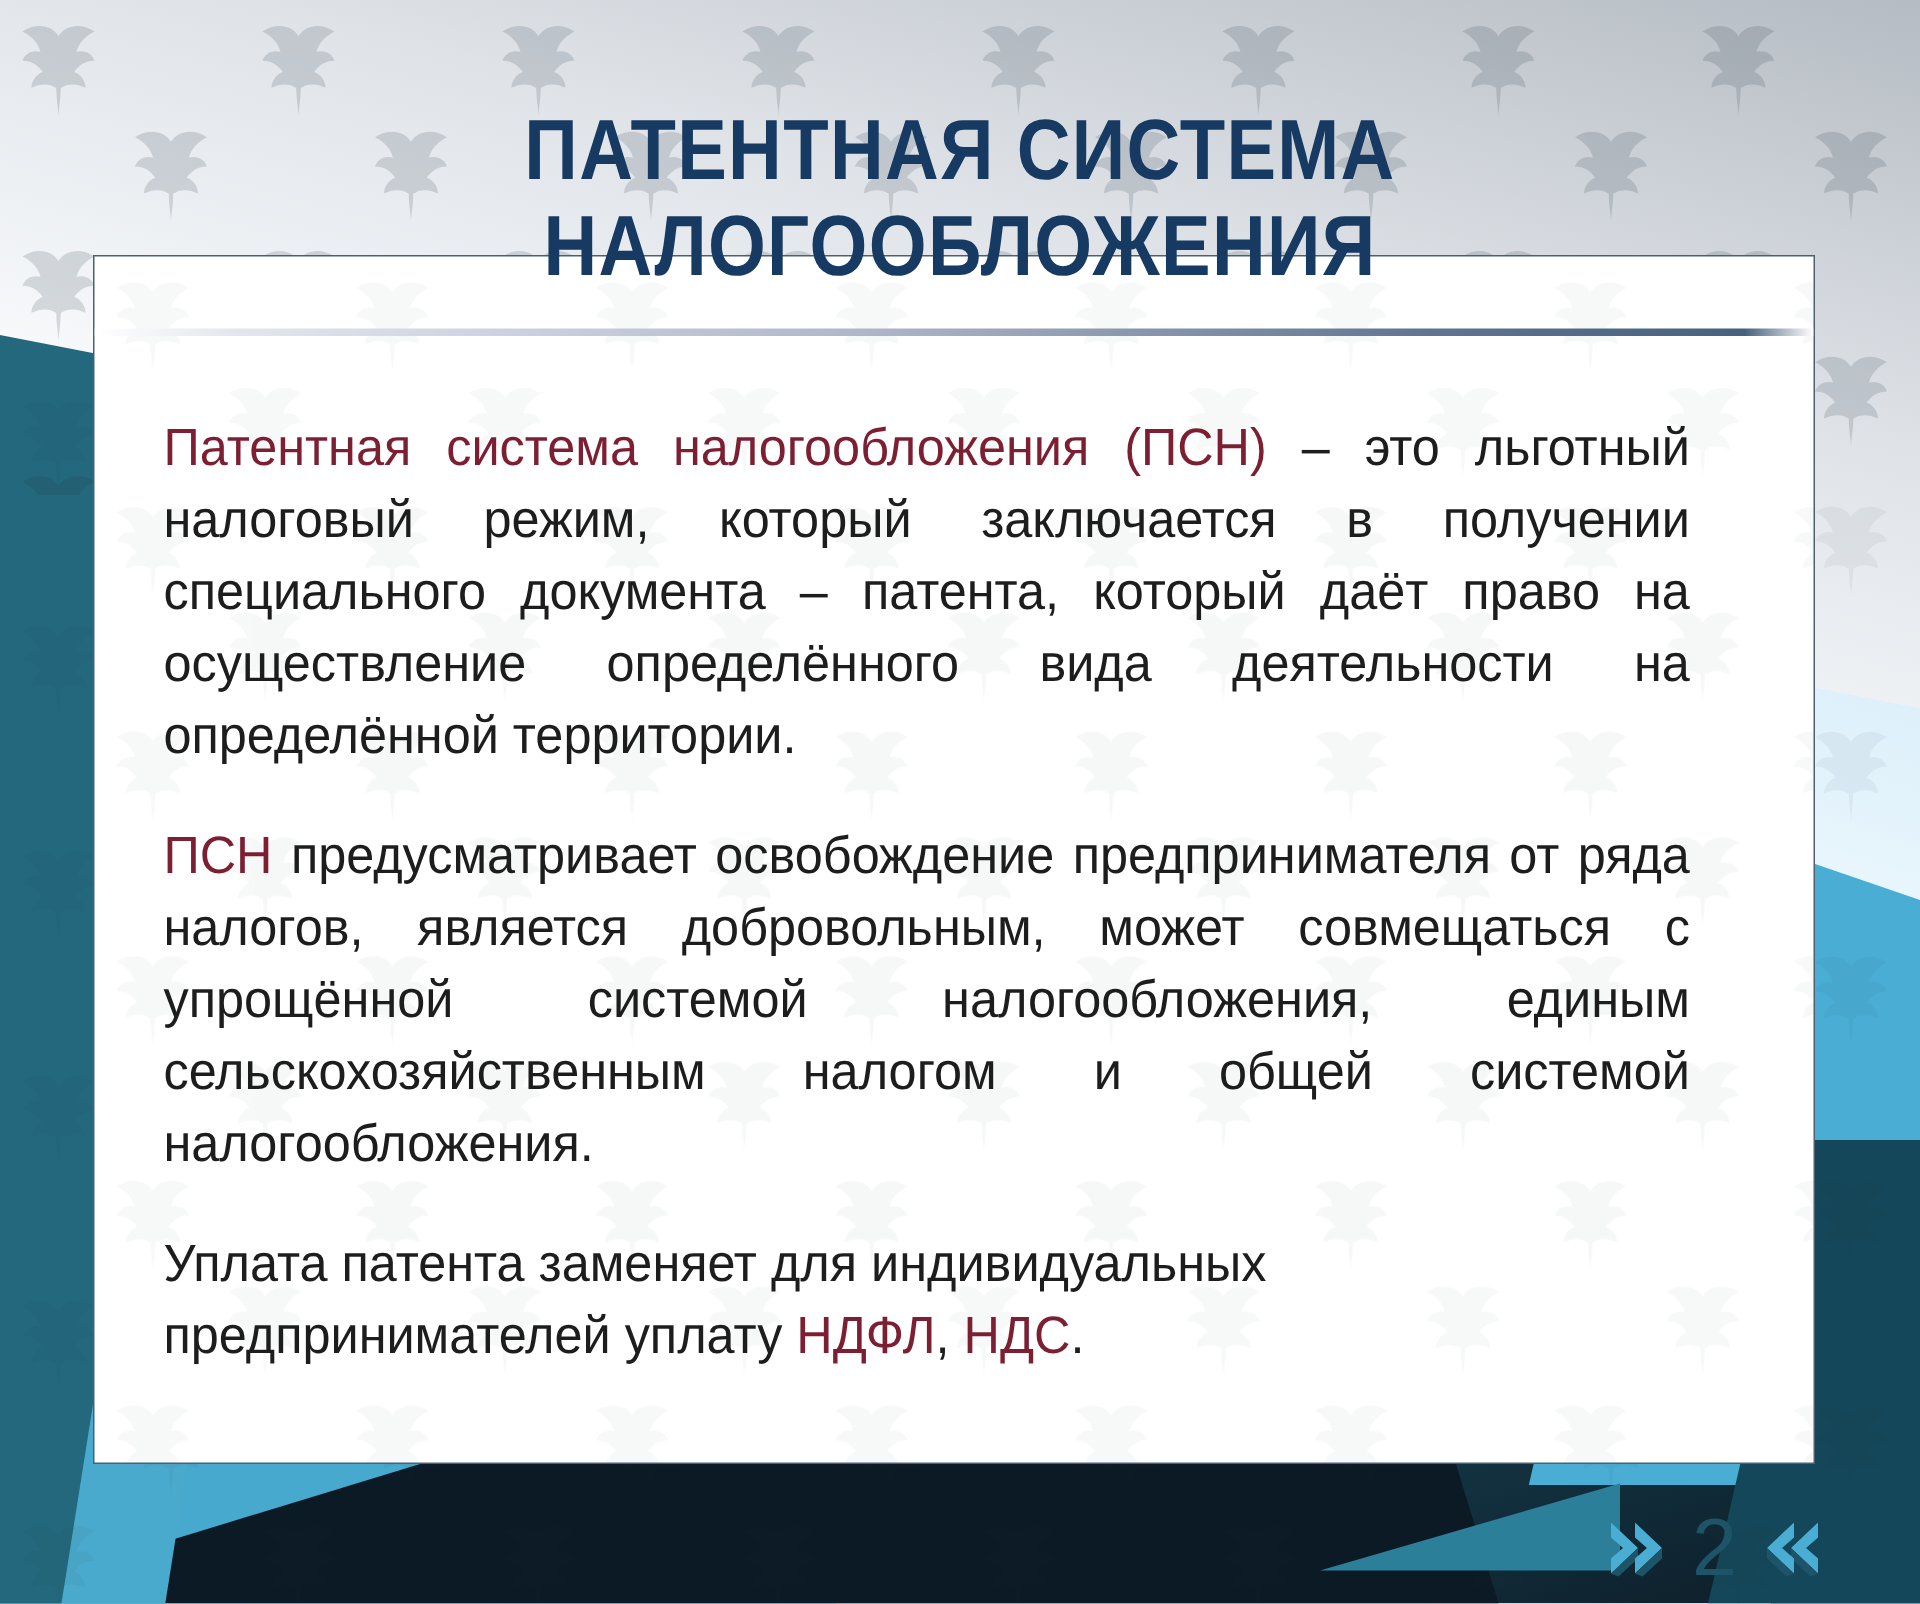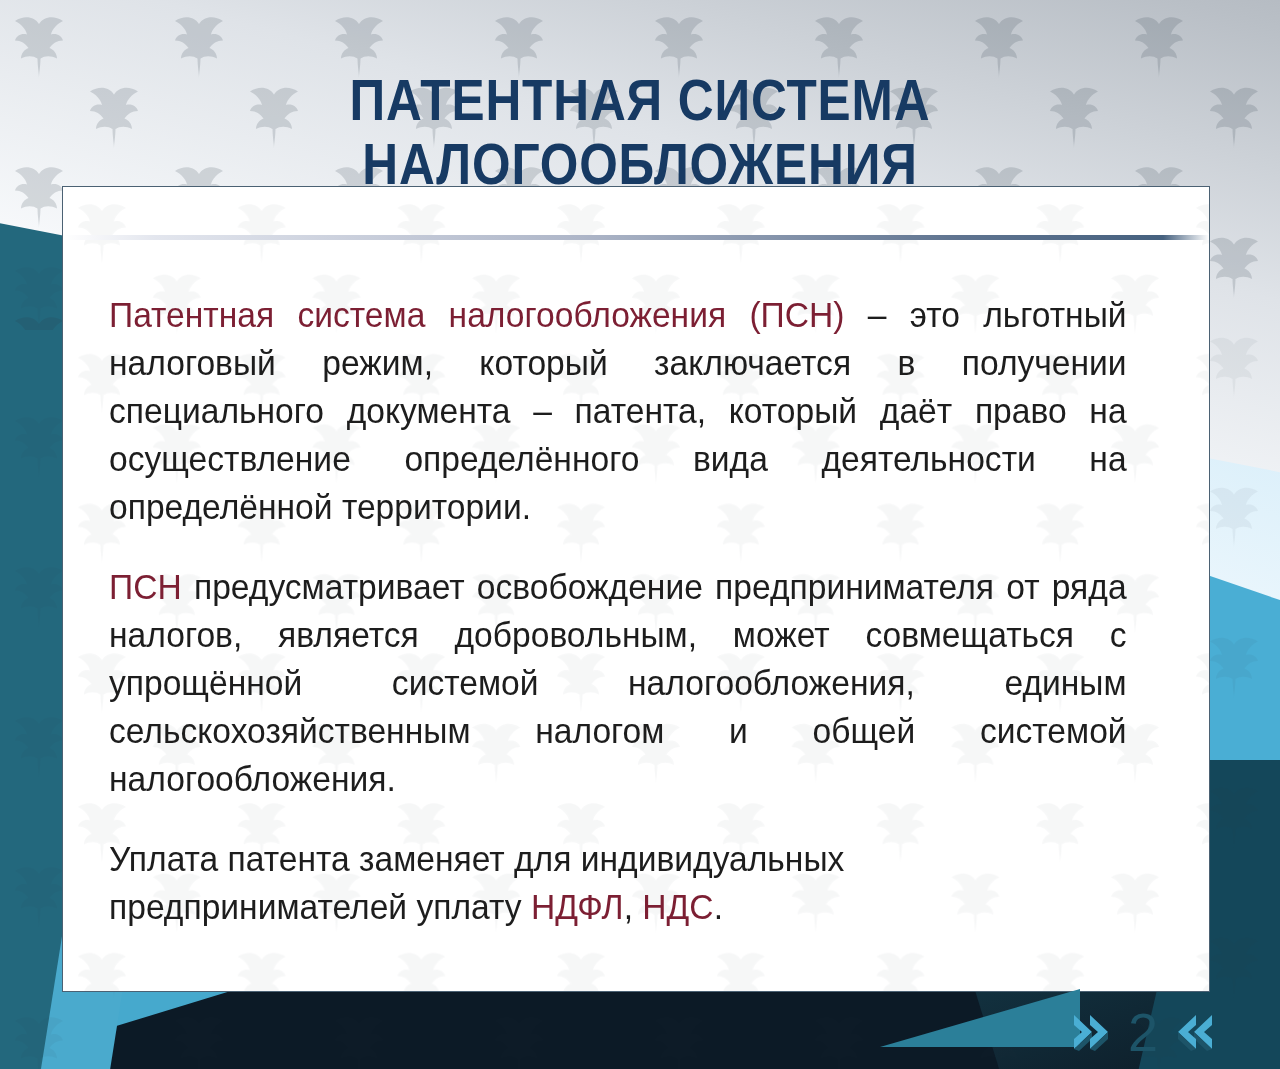--- a/index.html
+++ b/index.html
@@ -120,21 +120,21 @@
   .watermark.lower {
     top: 250px;
     height: 820px;
     opacity: 0.05;
   }
 
   
   .card {
     position: absolute;
     left: 62px;
-    top: 186px;
+    top: 170px;
     width: 1148px;
     height: 806px;
     background: #ffffff;
     border: 1px solid #4b6173;
     box-sizing: border-box;
     overflow: hidden;
   }
   .card-watermark {
     position: absolute;
     inset: 0;

